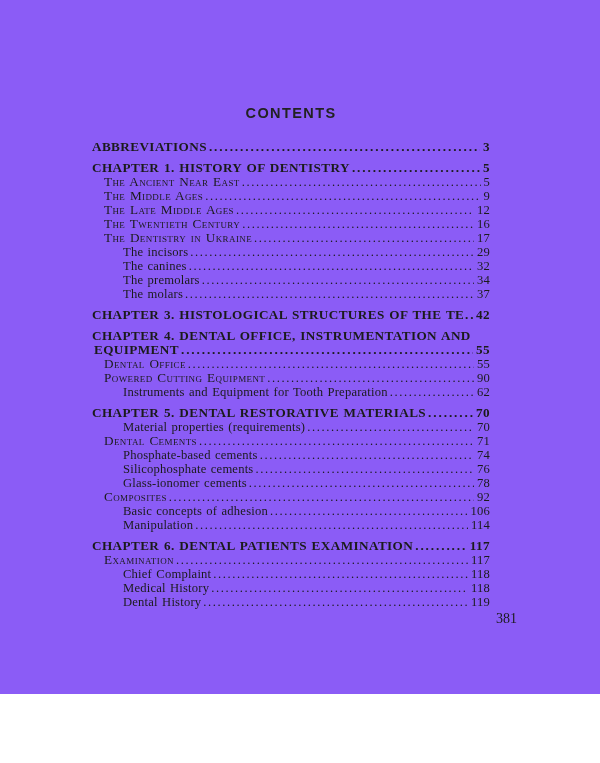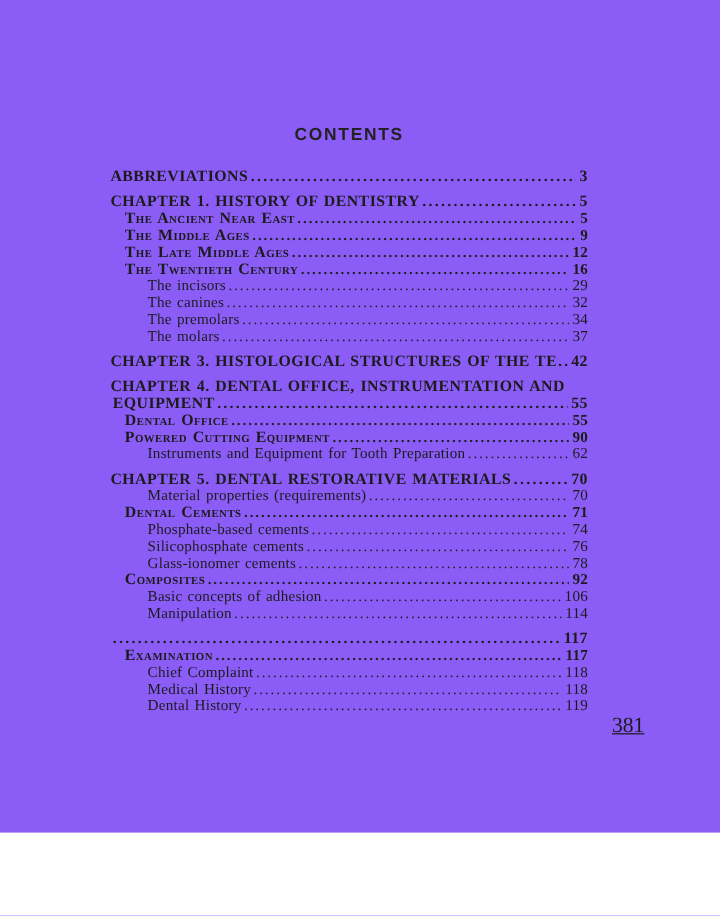--- a/index.html
+++ b/index.html
@@ -46,21 +46,20 @@
     min-width: 0;
   }
   .row.chapter {
     font-weight: bold;
     font-size: 13.2px;
     margin-top: 7px;
     letter-spacing: 0.4px;
   }
   .row.section {
     margin-left: 12px;
-    font-weight: bold;
   }
   .row.section .label {
     font-variant: small-caps;
     font-size: 13.2px;
     letter-spacing: 0.4px;
   }
   .row.subsection {
     margin-left: 31px;
   }
   .row.twoline .line.cont {
@@ -87,24 +86,23 @@
     letter-spacing: 1.9px;
   }
   .pagenum {
     white-space: nowrap;
     flex: 0 0 auto;
     text-align: right;
   }
   .footer {
     margin-top: 2px;
     text-align: right;
-    padding-right: 63px;
-    font-size: 18px;
+    padding-right: 83px;
+    font-size: 14px;
     line-height: 15px;
-    text-decoration: underline;
   }
 </style>
 </head>
 <body>
 
 <div class="page">
   <div class="title">CONTENTS</div>
 
   <nav class="toc" id="toc">
       <div class="row chapter">
@@ -142,20 +140,27 @@
           <span class="pagenum">12</span>
         </div>
       </div>
       <div class="row section">
         <div class="line">
           <span class="label">The Twentieth Century</span>
           <span class="dots"></span>
           <span class="pagenum">16</span>
         </div>
       </div>
+      <div class="row section">
+        <div class="line">
+          <span class="label">The Dentistry in Ukraine</span>
+          <span class="dots"></span>
+          <span class="pagenum">17</span>
+        </div>
+      </div>
       <div class="row subsection">
         <div class="line">
           <span class="label">The incisors</span>
           <span class="dots"></span>
           <span class="pagenum">29</span>
         </div>
       </div>
       <div class="row subsection">
         <div class="line">
           <span class="label">The canines</span>
@@ -273,20 +278,21 @@
       </div>
       <div class="row subsection">
         <div class="line">
           <span class="label">Manipulation</span>
           <span class="dots"></span>
           <span class="pagenum">114</span>
         </div>
       </div>
       <div class="row chapter">
         <div class="line">
+          <span class="label">CHAPTER 6. DENTAL PATIENTS EXAMINATION</span>
           <span class="dots"></span>
           <span class="pagenum">117</span>
         </div>
       </div>
       <div class="row section">
         <div class="line">
           <span class="label">Examination</span>
           <span class="dots"></span>
           <span class="pagenum">117</span>
         </div>

